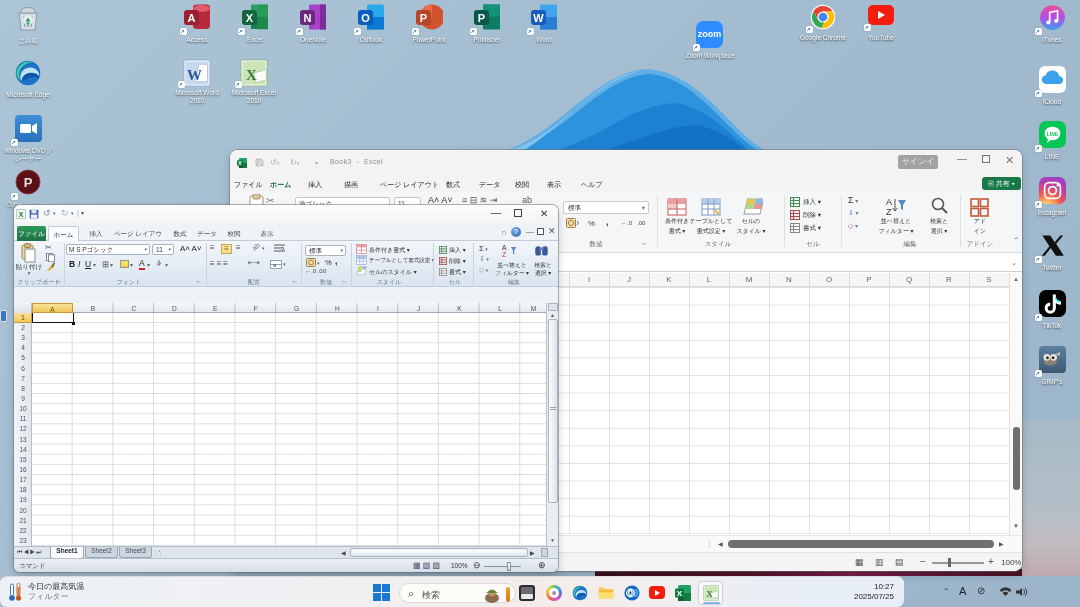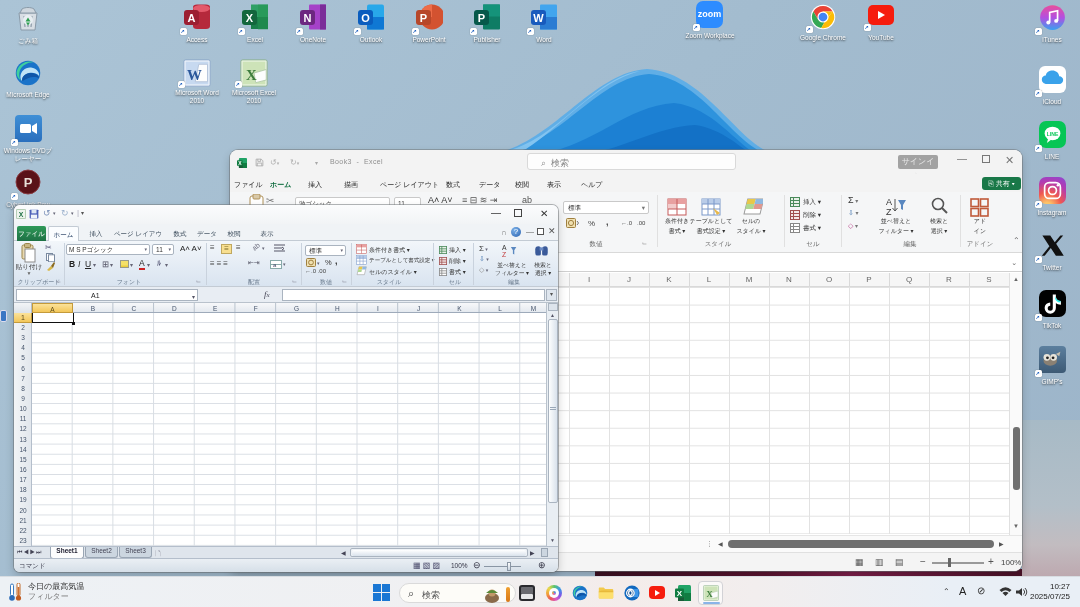--- a/index.html
+++ b/index.html
@@ -13,23 +13,23 @@
 .dico { position:absolute; width:70px; text-align:center; }
 .dico .ic { position:relative; margin:0 auto; width:30px; height:30px; }
 .dico .lbl { margin-top:2px; font-size:6.5px; line-height:8px; color:#fff;
   text-shadow:0 1px 2px rgba(0,0,0,.75); }
 .sc { position:absolute; left:-2px; bottom:-1px; width:7px; height:7px; background:#fff;
   border-radius:1.5px; box-shadow:0 0 1px rgba(0,0,0,.5); }
 .sc:after { content:"↗"; position:absolute; left:0.5px; top:-0.5px; font-size:5px; color:#1d5fbf; font-weight:bold;}
 .tile { position:absolute; inset:0; border-radius:3px; }
 
 
-#taskbar { position:absolute; left:0; top:576px; width:1080px; height:31px;
+#taskbar { position:absolute; left:0; top:576px; width:904px; height:31px;
   background:linear-gradient(90deg,#edf1f5 0%,#f0f0f2 40%,#f4ecea 58%,#f2eeee 70%,#e9eff6 88%,#e9eff6 100%);
-  border-top:1px solid #d8dde2; }
+  border-top:1px solid #d8dde2;border-radius:7px; }
 .tbico { position:absolute; top:8px; width:16px; height:16px; }
 
 
 .win { position:absolute; background:#fff; box-shadow:0 4px 10px rgba(0,0,0,.20), 0 0 0 1px rgba(120,125,130,.55); border-radius:7px; }
 
 
 #bw { left:230px; top:150px; width:792px; height:421px; border-radius:8px; overflow:hidden; }
 #bw .titlebar { position:absolute; left:0; top:0; width:100%; height:24px; background:#f3f3f3; }
 #bw .menurow { position:absolute; left:0; top:24px; width:100%; height:18px; background:#f3f3f3; font-size:9px; color:#333; }
 #bw .ribbon { position:absolute; left:0; top:42px; width:100%; height:61px; background:#f5f6f7; border-bottom:1px solid #d9d9d9; }
@@ -213,21 +213,21 @@
       <rect x="1" y="1" width="30" height="30" rx="2" fill="#eaf4e2" stroke="#8ab08a"></rect>
       <rect x="3" y="3" width="26" height="26" fill="#cde3b8"></rect>
       <path d="M16 16 L30 12 L30 24 L18 27 Z" fill="#fdfdfd" stroke="#b0c8a8"></path>
       <text x="13" y="24" font-size="17" fill="#3e7d3e" text-anchor="middle" font-weight="bold" font-family="Liberation Serif">X</text>
     </svg>
         <div class="sc"></div>
       </div>
   <div class="lbl">Microsoft Excel<br>2010</div>
 </div>
 
-<div class="dico" style="left:675px;top:0;">
+<div class="dico" style="left:675px;top:20px;">
   <div class="ic">
         <div class="tile" style="left:1px;top:1px;width:27px;height:27px;background:#2d8cff;border-radius:7px;"></div>
     <div class="abs" style="left:1px;top:1px;width:27px;height:27px;text-align:center;font-size:9px;line-height:27px;color:#fff;font-weight:bold;">zoom</div>
         <div class="sc"></div>
       </div>
   <div class="lbl">Zoom Workplace</div>
 </div>
 <div class="dico" style="left:788px;top:2px;">
   <div class="ic">
         <svg width="28" height="28" viewBox="0 0 48 48" style="position:absolute;left:1px;top:1px;">
@@ -354,23 +354,20 @@
       <rect x="0" y="3.5" width="9" height="9" rx="1" fill="#107c41"></rect>
       <text x="4.5" y="10.7" font-size="8" fill="#fff" text-anchor="middle" font-weight="bold" font-family="Liberation Sans">X</text>
     </svg>
     <svg class="abs" style="left:25px;top:8px;" width="9" height="9" viewBox="0 0 16 16">
           <path d="M2 2 H11 L14 5 V14 H2 Z M5 2 V6 H10 V2 M4 14 V9 H12 V14" fill="none" stroke="#a6a6a6" stroke-width="1.4"></path>
         </svg>
     <span class="abs" style="left:40px;top:8px;color:#b0b0b0;font-size:8px;">↺<span style="font-size:5px;">▾</span></span>
     <span class="abs" style="left:60px;top:8px;color:#b0b0b0;font-size:8px;">↻<span style="font-size:5px;">▾</span></span>
     <span class="abs" style="left:85px;top:9px;color:#a8a8a8;font-size:6px;">▾</span>
     <span class="abs" style="left:100px;top:8px;color:#8f8f8f;font-size:7px;letter-spacing:0.4px;">Book3&nbsp; -&nbsp; Excel</span>
-    <div class="abs" style="left:297px;top:3px;width:209px;height:17px;background:#fdfdfd;border:1px solid #d9d9d9;border-radius:3px;">
-      <span style="position:absolute;left:13px;top:3px;color:#888;font-size:9px;">⌕&nbsp; 検索</span>
-        </div>
     <div class="abs" style="left:668px;top:5px;width:40px;height:14px;background:#a2a2a2;border-radius:2px;color:#e8e8e8;font-size:8px;text-align:center;line-height:14px;">サインイン</div>
     <span class="abs" style="left:727px;top:3px;color:#777;font-size:10px;">—</span>
     <span class="abs" style="left:752px;top:5px;width:8px;height:8px;border:1px solid #777;"></span>
     <span class="abs" style="left:775px;top:4px;color:#777;font-size:11px;">✕</span>
   </div>
 
   <div class="menurow" style="font-size:7px;color:#262626;">
     <span class="abs" style="left:4px;top:6px;">ファイル</span>
     <span class="abs" style="left:40px;top:6px;color:#0c6b3d;font-weight:bold;border-bottom:2px solid #127c47;padding-bottom:2px;">ホーム</span>
     <span class="abs" style="left:78px;top:6px;">挿入</span>
@@ -701,29 +698,20 @@
     <div class="abs" style="left:480px;top:20px;width:36px;font-size:5.8px;color:#333;text-align:center;line-height:8px;">並べ替えと<br>フィルター ▾</div>
     <svg class="abs" style="left:520px;top:3px;" width="15" height="13" viewBox="0 0 24 20">
       <path d="M2 8 Q2 3 7 3 Q11 3 11 8 L11 16 Q11 18 8 18 L5 18 Q2 18 2 14 Z" fill="#3a5a9a"></path>
       <path d="M13 8 Q13 3 18 3 Q22 3 22 8 L22 14 Q22 18 19 18 L16 18 Q13 18 13 16 Z" fill="#3a5a9a"></path>
       <rect x="9" y="5" width="6" height="5" fill="#6a8ac4"></rect>
         </svg>
     <div class="abs" style="left:517px;top:20px;width:24px;font-size:5.8px;color:#333;text-align:center;line-height:8px;">検索と<br>選択 ▾</div>
     <div class="glab" style="left:475px;width:50px;">編集</div>
   </div>
 
-  <div class="abs" style="left:0;top:82px;width:544px;height:16px;background:#e8edf3;border-bottom:1px solid #b9c2cc;">
-    <div class="abs" style="left:2px;top:1.5px;width:182px;height:12.5px;background:#fff;border:1px solid #aab4c0;">
-      <span style="position:absolute;left:74px;top:2px;font-size:7px;color:#222;">A1</span>
-      <span style="position:absolute;right:2px;top:3px;font-size:6px;color:#556;">▾</span>
-        </div>
-    <span class="abs" style="left:250px;top:2px;font-size:9px;font-style:italic;color:#445;font-family:&quot;Liberation Serif&quot;,serif;">f<span style="font-size:7px;">x</span></span>
-    <div class="abs" style="left:268px;top:1.5px;width:263px;height:12.5px;background:#fff;border:1px solid #aab4c0;"></div>
-    <div class="abs" style="left:532px;top:1.5px;width:11px;height:12.5px;background:#dfe6ee;border:1px solid #aab4c0;font-size:6px;color:#555;text-align:center;">▾</div>
-  </div>
 
   <div class="abs" style="left:0;top:98px;width:532px;height:9.7px;background-image:linear-gradient(to right,#b8c2cd 1px,transparent 1px),linear-gradient(#f7f8fa,#e4e9ef);background-size:40.7px 100%,100% 100%;background-position:17px 0,0 0;border-bottom:1px solid #9eaaba;font-size:6.5px;color:#44536a;padding-top:1.5px;">
     <div class="abs" style="left:0;top:0;width:18px;height:9.7px;border-right:1px solid #b4becb;background:linear-gradient(#f2f4f6,#dde3ea);"></div>
     <div class="abs" style="left:18px;top:0;width:40.7px;height:9.7px;background:linear-gradient(#fbe29a,#f3c75a);border:1px solid #c49a3a;text-align:center;color:#5a4a1a;padding-top:1.5px;">A</div>
     <span class="abs" style="left:58.7px;width:40.7px;text-align:center;">B</span>
     <span class="abs" style="left:99.4px;width:40.7px;text-align:center;">C</span>
     <span class="abs" style="left:140.1px;width:40.7px;text-align:center;">D</span>
     <span class="abs" style="left:180.8px;width:40.7px;text-align:center;">E</span>
     <span class="abs" style="left:221.5px;width:40.7px;text-align:center;">F</span>
     <span class="abs" style="left:262.2px;width:40.7px;text-align:center;">G</span>

